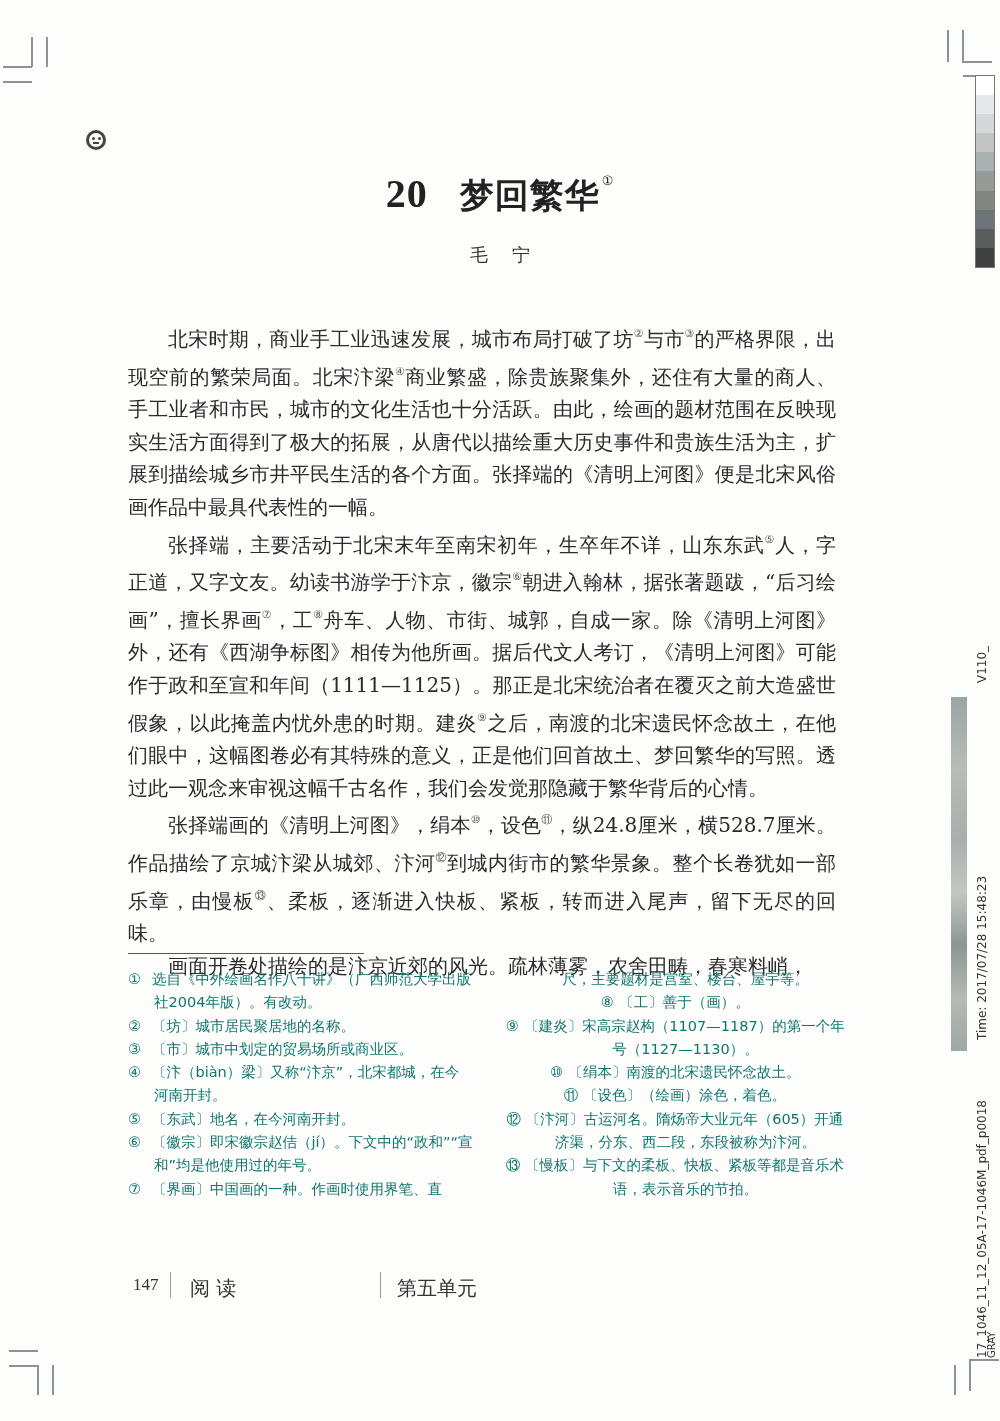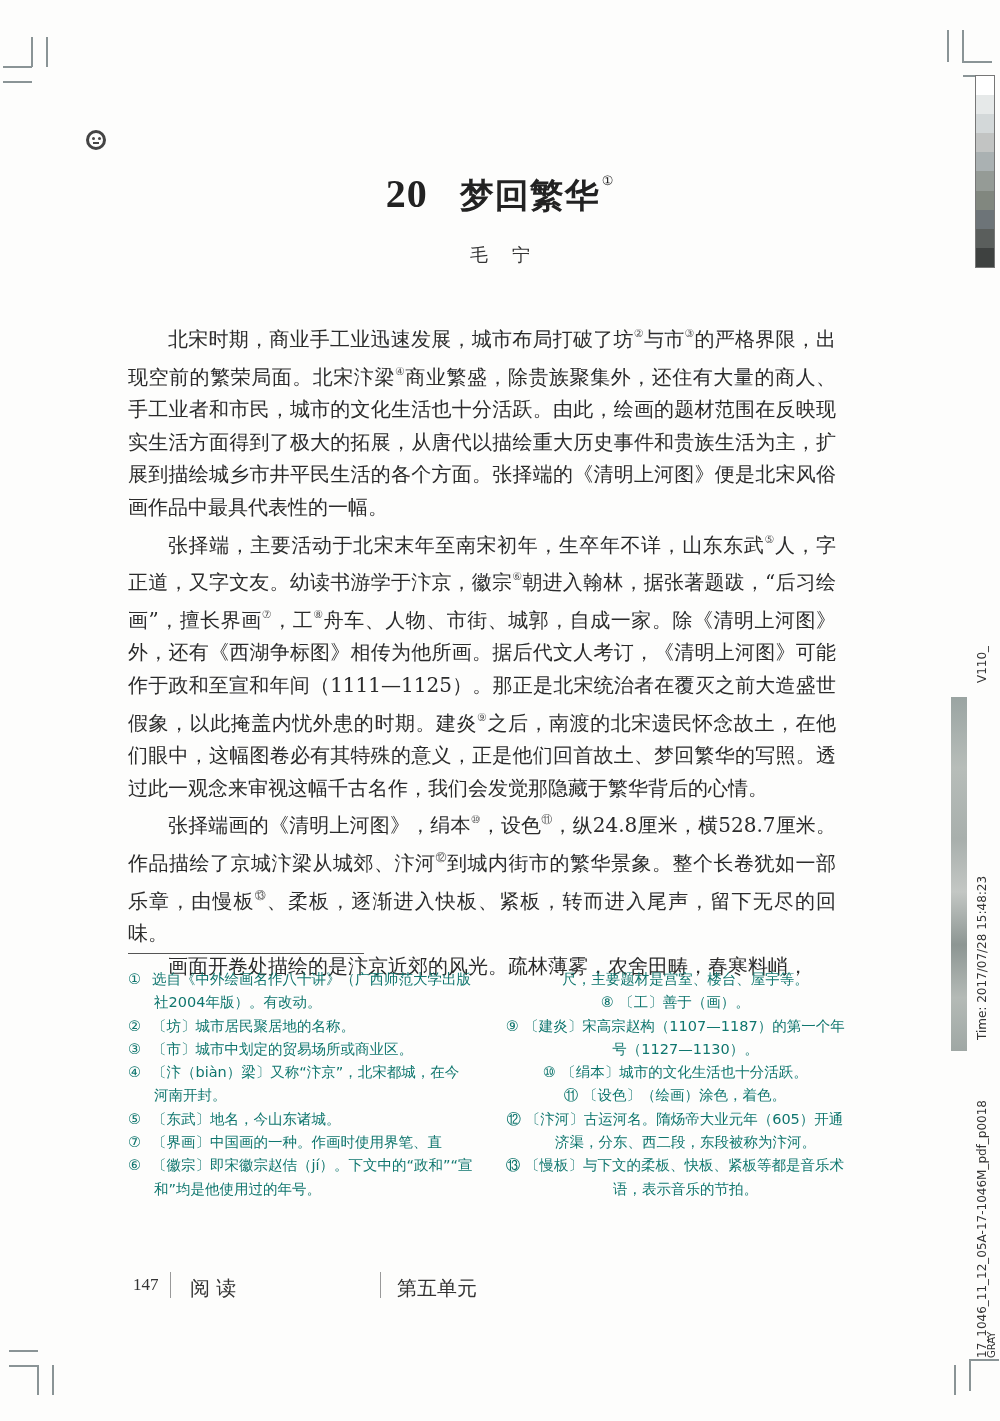--- a/index.html
+++ b/index.html
@@ -102,29 +102,29 @@
     <p><span>张择端画的《清明上河图》，绢本</span><sup>⑩</sup><span>，设色</span><sup>⑪</sup><span>，纵24.8厘米，横528.7厘米。作品描绘了京城汴梁从城郊、汴河</span><sup>⑫</sup><span>到城内街市的繁华景象。整个长卷犹如一部乐章，由慢板</span><sup>⑬</sup><span>、柔板，逐渐进入快板、紧板，转而进入尾声，留下无尽的回味。</span></p>
     <p><span>画面开卷处描绘的是汴京近郊的风光。疏林薄雾，农舍田畴，春寒料峭，</span></p>
   </div>
 
 <div class="fn-rule"></div>
 <div class="footnotes left" id="fn-left">
     <div class="fn"><span class="no">①</span><span>选自《中外绘画名作八十讲》（广西师范大学出版社2004年版）。有改动。</span></div>
     <div class="fn"><span class="no">②</span><span>〔坊〕城市居民聚居地的名称。</span></div>
     <div class="fn"><span class="no">③</span><span>〔市〕城市中划定的贸易场所或商业区。</span></div>
     <div class="fn"><span class="no">④</span><span>〔汴（biàn）梁〕又称“汴京”，北宋都城，在今河南开封。</span></div>
-    <div class="fn"><span class="no">⑤</span><span>〔东武〕地名，今山东诸城。</span></div>
+    <div class="fn"><span class="no">⑤</span><span>〔东武〕地名，在今河南开封。</span></div>
+    <div class="fn"><span class="no">⑥</span><span>〔徽宗〕即宋徽宗赵佶（jí）。下文中的“政和”“宣和”均是他使用过的年号。</span></div>
     <div class="fn"><span class="no">⑦</span><span>〔界画〕中国画的一种。作画时使用界笔、直</span></div>
-    <div class="fn"><span class="no">⑥</span><span>〔徽宗〕即宋徽宗赵佶（jí）。下文中的“政和”“宣和”均是他使用过的年号。</span></div>
   </div>
 <div class="footnotes right" id="fn-right">
     <div class="fn cont"><span>尺，主要题材是宫室、楼台、屋宇等。</span></div>
     <div class="fn"><span class="no">⑧</span><span>〔工〕善于（画）。</span></div>
     <div class="fn"><span class="no">⑨</span><span>〔建炎〕宋高宗赵构（1107—1187）的第一个年号（1127—1130）。</span></div>
-    <div class="fn"><span class="no">⑩</span><span>〔绢本〕城市的文化生活也十分活跃。</span></div>
+    <div class="fn"><span class="no">⑩</span><span>〔绢本〕南渡的北宋遗民怀念故土。</span></div>
     <div class="fn"><span class="no">⑪</span><span>〔设色〕（绘画）涂色，着色。</span></div>
     <div class="fn"><span class="no">⑫</span><span>〔汴河〕古运河名。隋炀帝大业元年（605）开通济渠，分东、西二段，东段被称为汴河。</span></div>
     <div class="fn"><span class="no">⑬</span><span>〔慢板〕与下文的柔板、快板、紧板等都是音乐术语，表示音乐的节拍。</span></div>
   </div>
 
 <div class="footer" style="left:133px;font-family:'Liberation Serif',serif;font-size:17px;">147</div>
 <div class="footer" style="left:170px;">
     <span class="sep"></span>
   </div>
 <div class="footer" style="left:190px;">阅 读</div>

